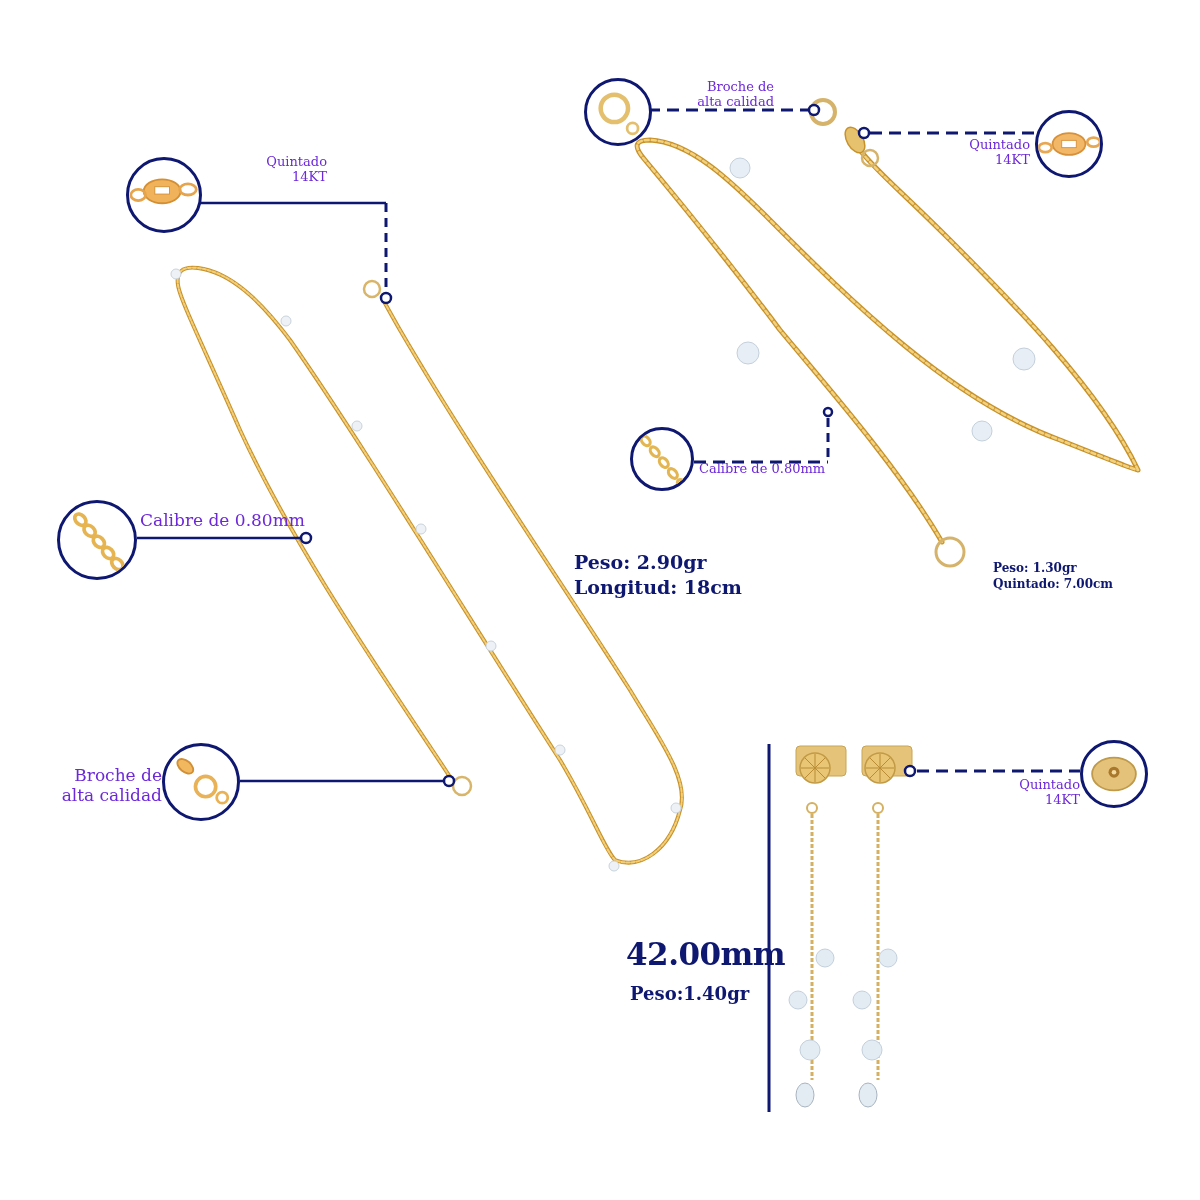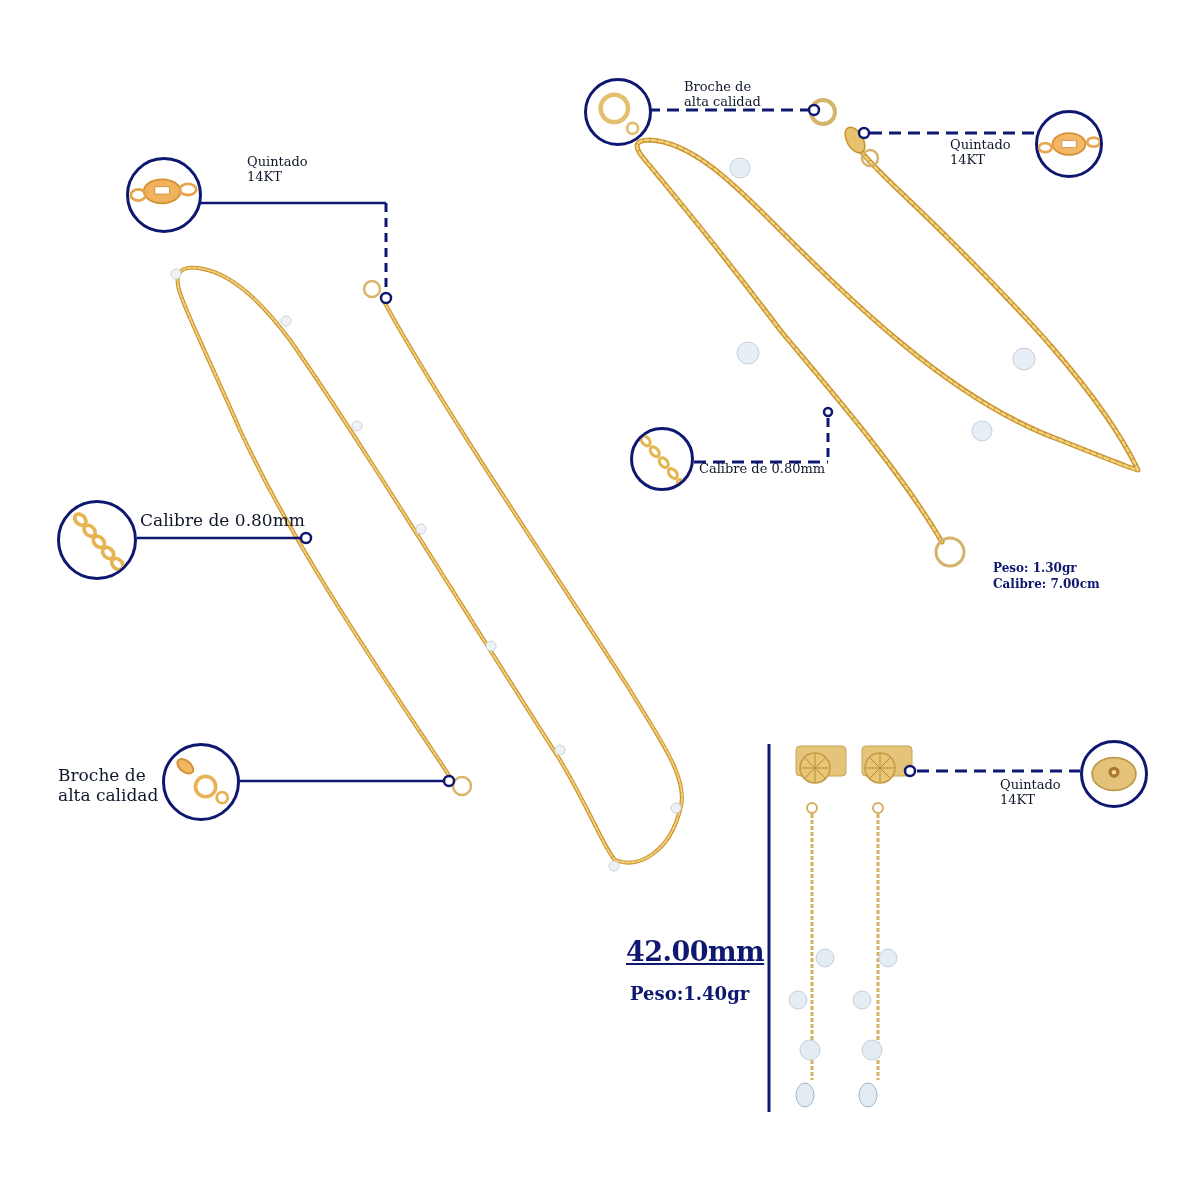--- a/index.html
+++ b/index.html
@@ -7,22 +7,22 @@
     position: relative;
     width: 1200px;
     height: 1200px;
     overflow: hidden;
     background: #ffffff;
     font-family: "DejaVu Serif", "Liberation Serif", serif;
     color: #0f1870;
   }
   .label {
     position: absolute;
-    color: #0f172a;
-    text-align: left;
+    color: #6d28d9;
+    text-align: right;
     line-height: 1.15;
     white-space: nowrap;
   }
   .label.sm { font-size: 13px; }
   .label.md { font-size: 17px; }
   .spec {
     position: absolute;
     color: #0f1870;
     font-weight: bold;
     white-space: nowrap;
@@ -180,20 +180,24 @@
       <ellipse cx="22" cy="22" rx="10" ry="6" fill="#f2b860" stroke="#d18f36" stroke-width="2" transform="rotate(40 22 22)"></ellipse>
       <circle cx="44" cy="44" r="11" fill="none" stroke="#e9b256" stroke-width="4"></circle>
       <circle cx="62" cy="56" r="6" fill="none" stroke="#e9b256" stroke-width="3"></circle>
     </svg>
   </div>
   <div class="label md" style="left:58px; top:766px; width:104px;">
     <div>Broche de</div>
     <div>alta calidad</div>
   </div>
 
+  <div class="spec" style="left:574px; top:550px; font-size:19px;">
+    <div>Peso: 2.90gr</div>
+    <div>Longitud: 18cm</div>
+  </div>
 
   <div class="zoom-circle" style="left:584px; top:78px; width:68px; height:68px;">
     <svg viewBox="0 0 68 68">
       <circle cx="30" cy="30" r="15" fill="none" stroke="#e3bf6e" stroke-width="5"></circle>
       <circle cx="50" cy="52" r="6" fill="none" stroke="#e3bf6e" stroke-width="3"></circle>
     </svg>
   </div>
   <div class="label sm" style="left:684px; top:80px; width:90px;">
     <div>Broche de</div>
     <div>alta calidad</div>
@@ -220,31 +224,31 @@
         <ellipse cx="34" cy="36" rx="6" ry="4" transform="rotate(50 34 36)"></ellipse>
         <ellipse cx="44" cy="48" rx="6" ry="4" transform="rotate(50 44 48)"></ellipse>
         <ellipse cx="54" cy="60" rx="6" ry="4" transform="rotate(50 54 60)"></ellipse>
       </g>
     </svg>
   </div>
   <div class="label sm" style="left:699px; top:462px;">Calibre de 0.80mm</div>
 
   <div class="spec" style="left:993px; top:561px; font-size:12px;">
     <div>Peso: 1.30gr</div>
-    <div>Calibre: 7.00cm</div>
+    <div>Quintado: 7.00cm</div>
   </div>
 
   <div class="zoom-circle" style="left:1080px; top:740px; width:68px; height:68px;">
     <svg viewBox="0 0 68 68">
       <ellipse cx="34" cy="34" rx="24" ry="18" fill="#e5c27a" stroke="#bf9a4a" stroke-width="2"></ellipse>
       <circle cx="34" cy="32" r="6" fill="#a9782c"></circle>
       <circle cx="34" cy="32" r="2.5" fill="#f3dca3"></circle>
     </svg>
   </div>
   <div class="label sm" style="left:1000px; top:778px; width:80px;">
     <div>Quintado</div>
     <div>14KT</div>
   </div>
 
-  <div class="spec" style="left:626px; top:934px; font-size:27px; letter-spacing:-0.5px;text-decoration:underline;">42.00mm</div>
+  <div class="spec" style="left:626px; top:934px; font-size:31px; letter-spacing:-0.5px;">42.00mm</div>
   <div class="spec" style="left:630px; top:982px; font-size:18px;">Peso:1.40gr</div>
 
 </div>
 
 </body></html>

